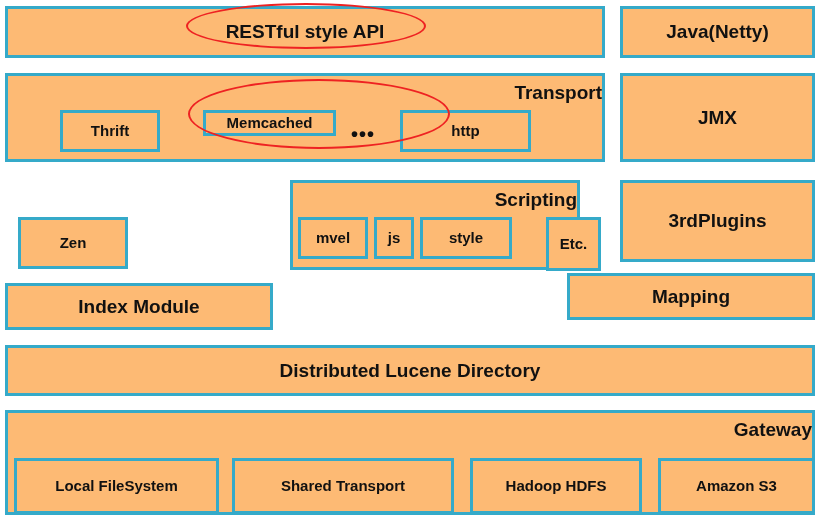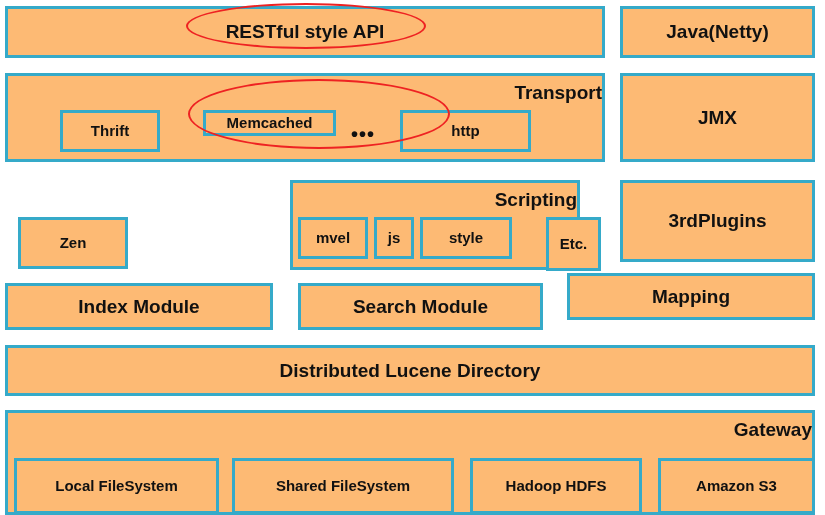--- a/index.html
+++ b/index.html
@@ -130,42 +130,39 @@
 
   <div class="box t-big" style="left:620px; top:180px; width:195px; height:82px; ">
     <span>3rd</span>
     <span>Plugins</span>
   </div>
 
   <div class="box t-big" style="left:5px; top:283px; width:268px; height:47px;">
     <span>Index Module</span>
   </div>
 
-  <div class="box t-big" style="left:298px; top:283px; width:245px; height:47px;">
-    <span>Search Module</span>
-  </div>
 
   <div class="box t-big" style="left:567px; top:273px; width:248px; height:47px;">
     <span>Mapping</span>
   </div>
 
   <div class="box t-big" style="left:5px; top:345px; width:810px; height:51px;">
     <span>Distributed Lucene Directory</span>
   </div>
 
   <div class="box group" style="left:5px; top:410px; width:810px; height:105px;">
     <div class="group-label t-big">Gateway</div>
   </div>
 
   <div class="box t-mid" style="left:14px; top:458px; width:205px; height:56px;">
     <span>Local FileSystem</span>
   </div>
 
   <div class="box t-mid" style="left:232px; top:458px; width:222px; height:56px;">
-    <span>Shared FileSystem</span>
+    <span>Shared Transport</span>
   </div>
 
   <div class="box t-mid" style="left:470px; top:458px; width:172px; height:56px;">
     <span>Hadoop HDFS</span>
   </div>
 
   <div class="box t-mid" style="left:658px; top:458px; width:157px; height:56px;">
     <span>Amazon S3</span>
   </div>
 

